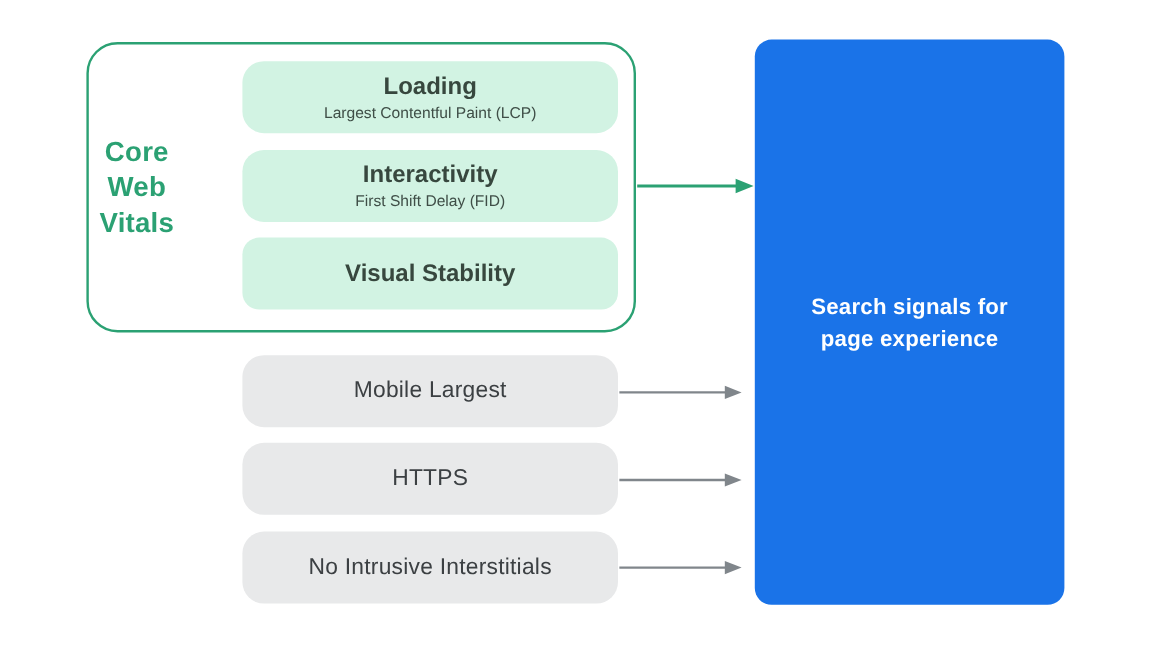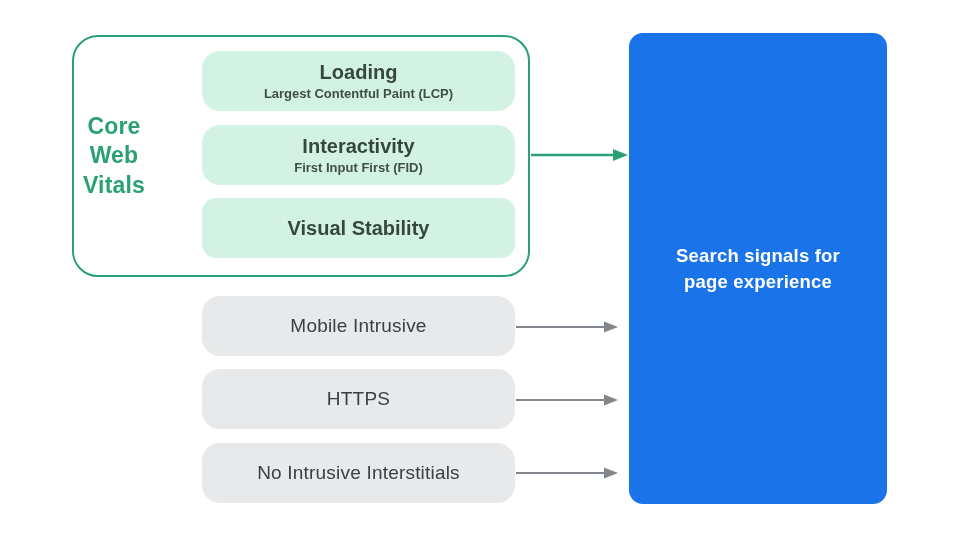--- a/index.html
+++ b/index.html
@@ -67,21 +67,21 @@
     background: #d2f3e3;
   }
   .pill-green .pill-title {
     font-size: 20px;
     font-weight: 700;
     color: #37473e;
     line-height: 1.2;
   }
   .pill-green .pill-subtitle {
     font-size: 13px;
-    font-weight: 700;
+    font-weight: 400;
     color: #3f4e47;
     margin-top: 2px;
     line-height: 1.2;
   }
   .pill-gray {
     left: 202px;
     background: #e8e9ea;
   }
   .pill-gray .pill-title {
     font-size: 19px;
@@ -127,30 +127,30 @@
       <span>Core Web Vitals</span>
     </div>
 
     <div class="pill pill-green" style="top:14px;">
       <div class="pill-title">Loading</div>
       <div class="pill-subtitle">Largest Contentful Paint (LCP)</div>
     </div>
 
     <div class="pill pill-green" style="top:88px;text-align:center;">
       <div class="pill-title">Interactivity</div>
-      <div class="pill-subtitle">First Input First (FID)</div>
+      <div class="pill-subtitle">First Shift Delay (FID)</div>
     </div>
 
     <div class="pill pill-green" style="top:161px;border-radius:14px;">
       <div class="pill-title">Visual Stability</div>
     </div>
   </div>
 
   <div class="pill pill-gray" style="top:296px;">
-    <div class="pill-title">Mobile Intrusive</div>
+    <div class="pill-title">Mobile Largest</div>
   </div>
 
   <div class="pill pill-gray" style="top:369px;">
     <div class="pill-title">HTTPS</div>
   </div>
 
   <div class="pill pill-gray" style="top:443px;">
     <div class="pill-title">No Intrusive Interstitials</div>
   </div>
 

